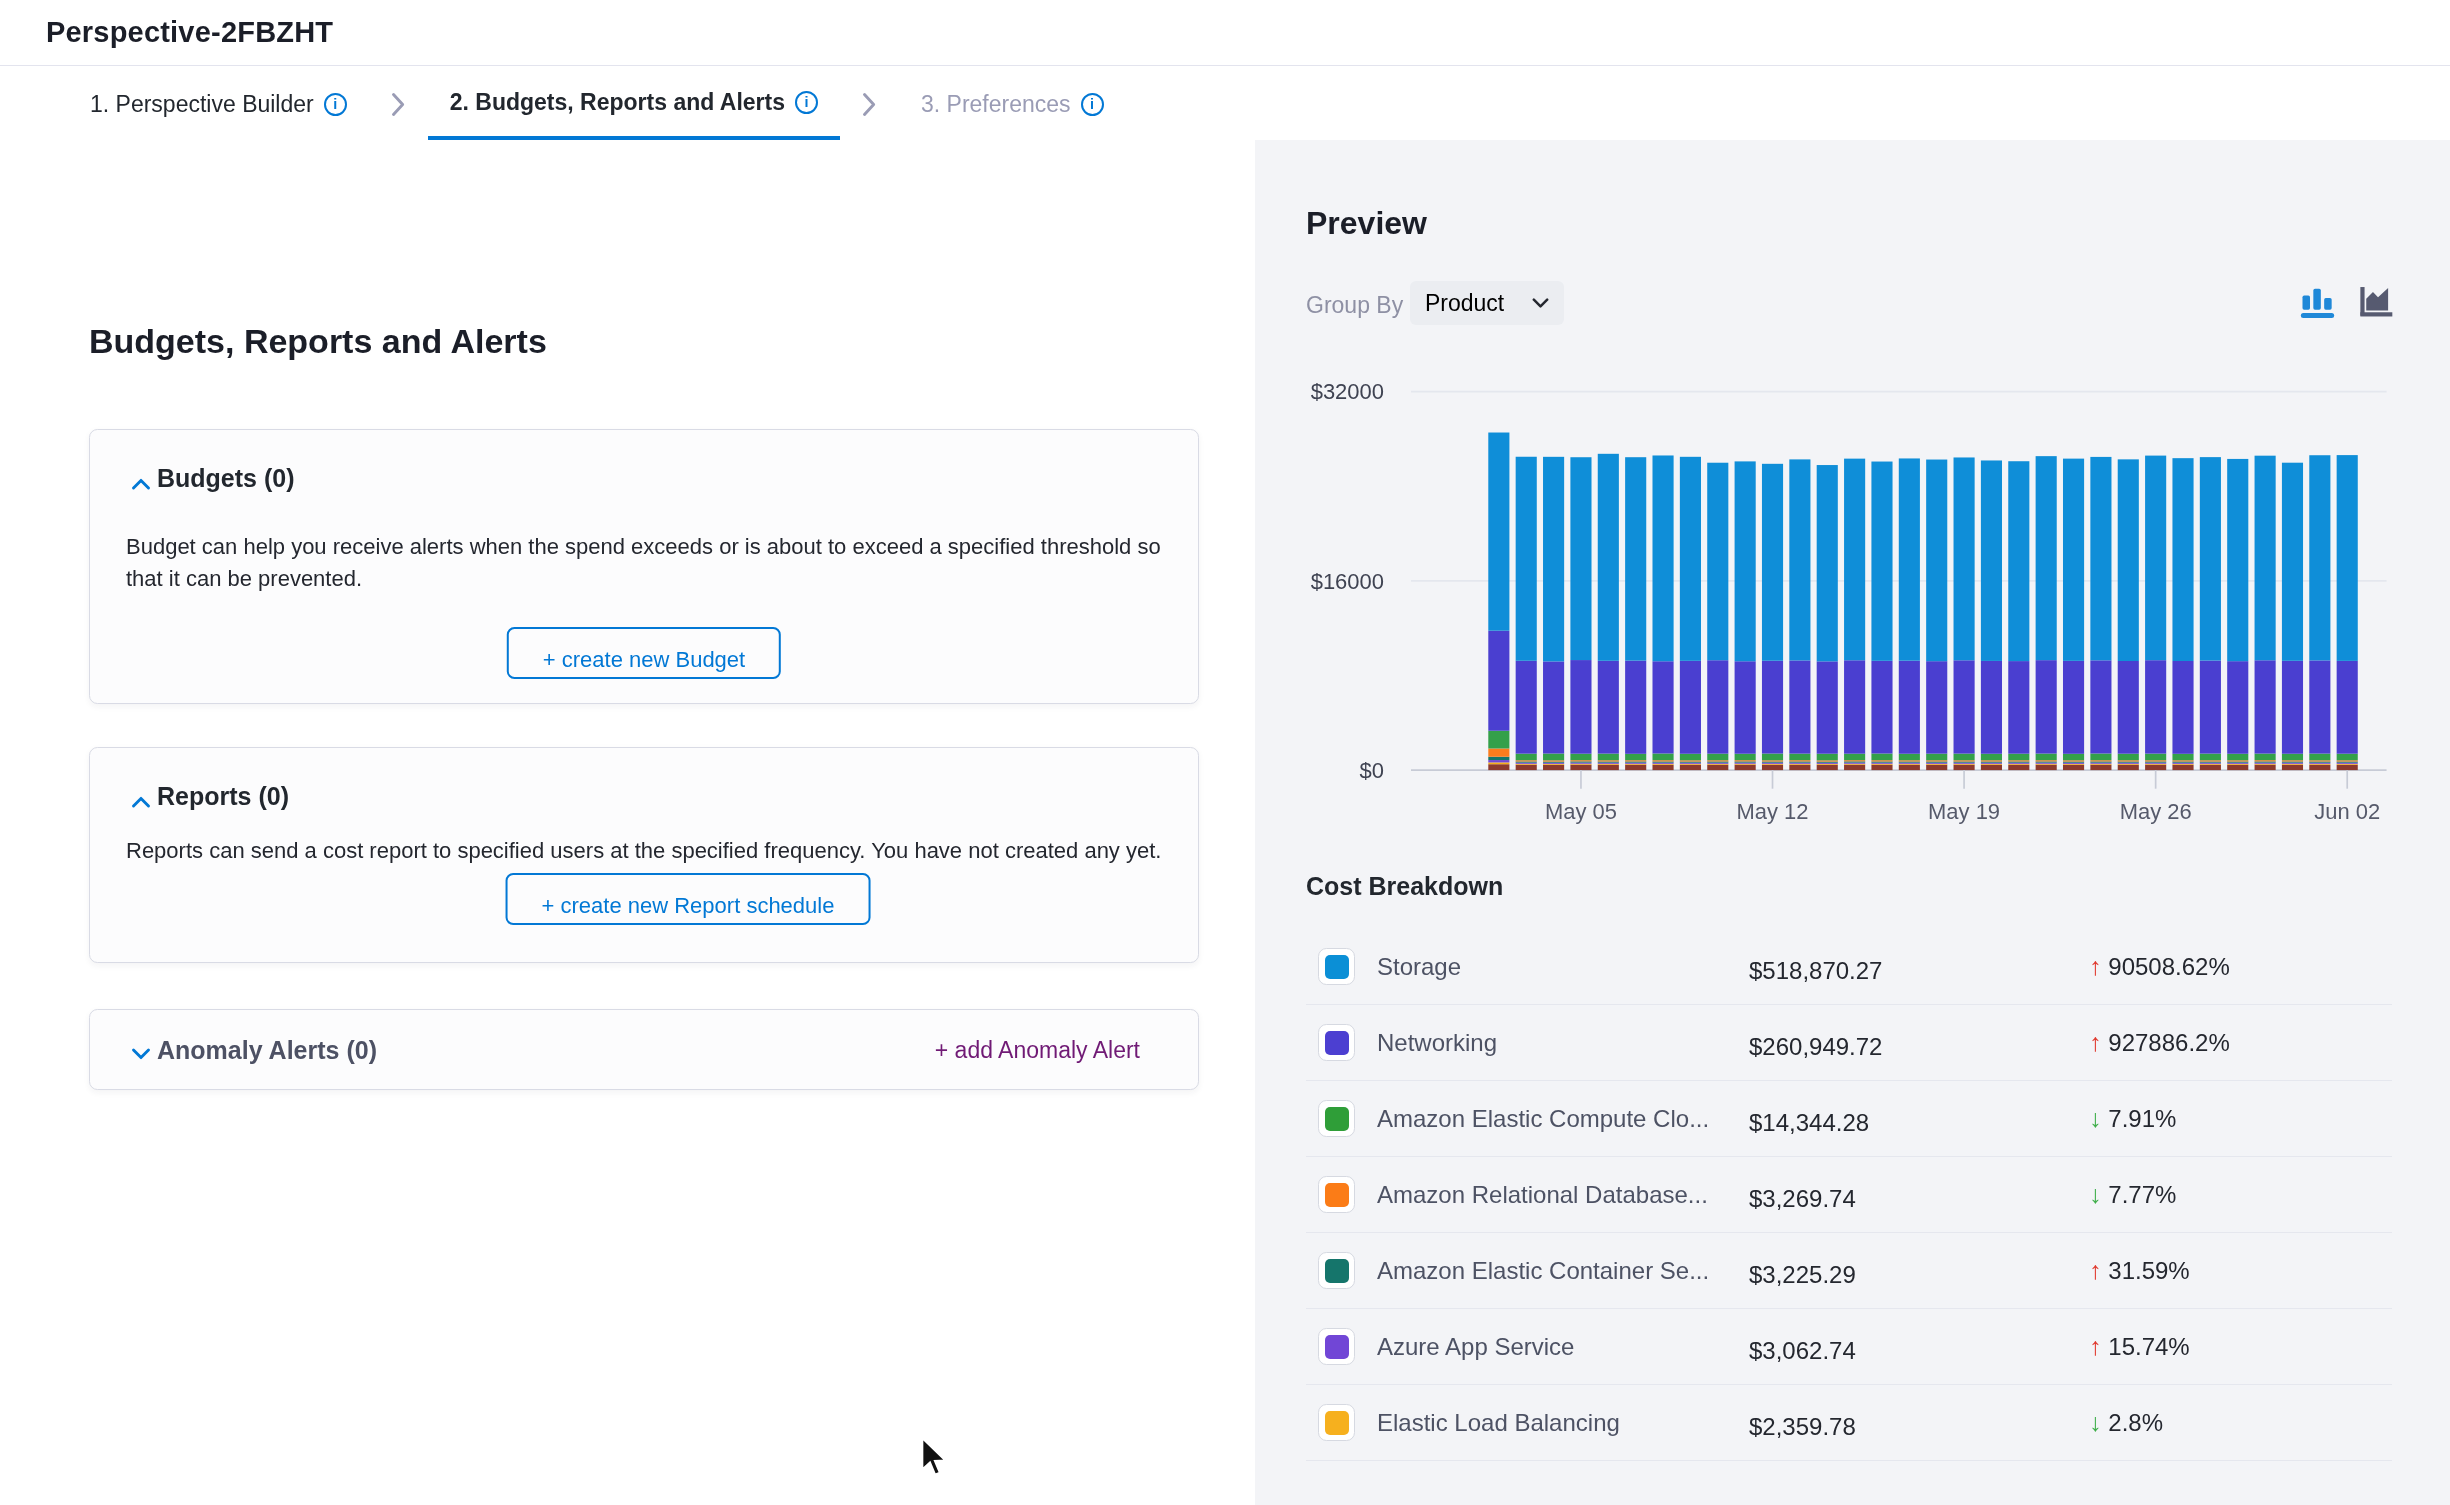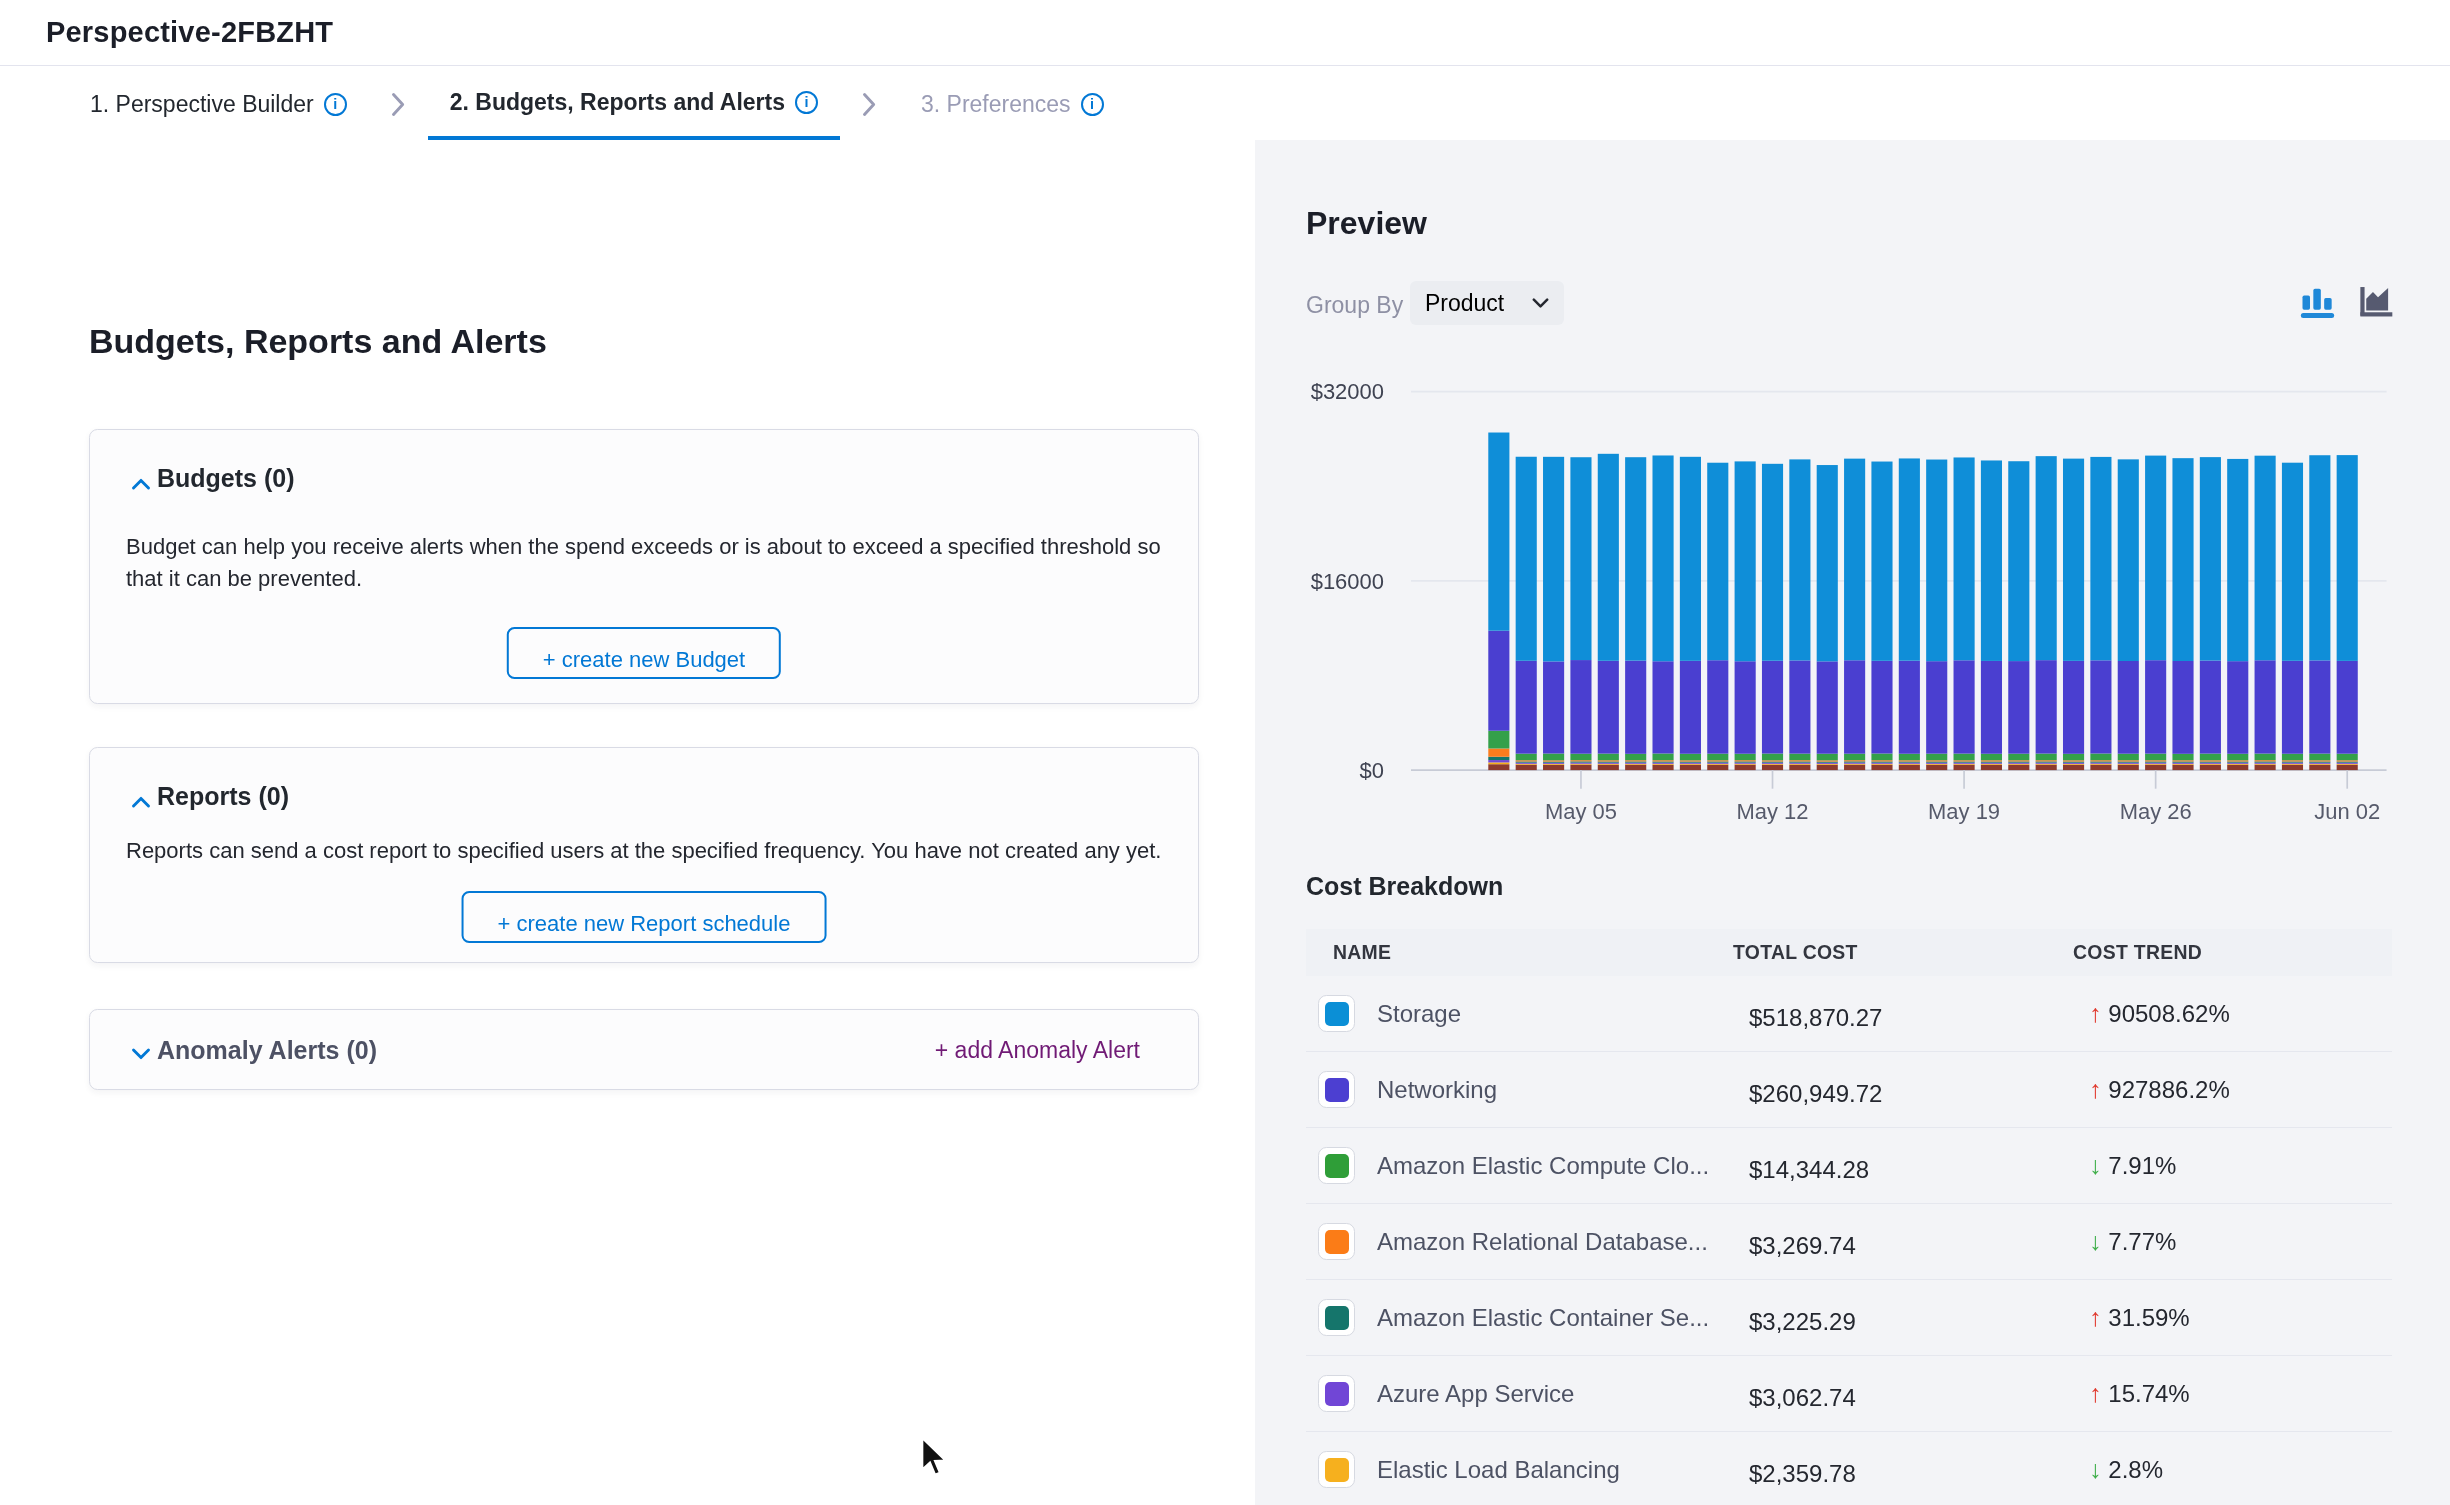--- a/index.html
+++ b/index.html
@@ -121,21 +121,21 @@
     <div class="card" style="top:607px;height:216px;">
       <div class="card-head">
         <span class="chev">
           <svg width="20" height="13.5" viewBox="0 0 24 16">
               <polyline points="3,13 12,4 21,13" fill="none" stroke="#0278d5" stroke-width="3.5" stroke-linecap="round" stroke-linejoin="round"></polyline>
             </svg>
         </span>
         <span class="card-title">Reports (0)</span>
       </div>
       <div class="card-desc" style="top:87px;white-space:nowrap;width:1065px;">Reports can send a cost report to specified users at the specified frequency. You have not created any yet.</div>
-      <button class="outline-btn" style="top:143px;">+ create new Report schedule</button>
+      <button class="outline-btn" style="top:125px;margin-left:44px;">+ create new Report schedule</button>
     </div>
 
     <div class="card" style="top:869px;height:81px;">
       <div class="card-head" style="top:50%;transform:translateY(-50%);">
         <span class="chev">
           <svg width="20" height="13.5" viewBox="0 0 24 16">
               <polyline points="3,3 12,12 21,3" fill="none" stroke="#0278d5" stroke-width="3.5" stroke-linecap="round" stroke-linejoin="round"></polyline>
             </svg>
         </span>
         <span class="anomaly-title">Anomaly Alerts (0)</span>
@@ -446,25 +446,20 @@
           <line x1="1031.6" y1="482" x2="1031.6" y2="504" stroke="#c7cbd6" stroke-width="2"></line>
           <text x="1031.6" y="540" text-anchor="middle" font-size="26" fill="#565a6b">May 26</text>
           <line x1="1258.4" y1="482" x2="1258.4" y2="504" stroke="#c7cbd6" stroke-width="2"></line>
           <text x="1258.4" y="540" text-anchor="middle" font-size="26" fill="#565a6b">Jun 02</text>
         </svg>
     </div>
 
     <div class="cb-title">Cost Breakdown</div>
 
     <div class="cb-table">
-      <div class="cb-header">
-        <div class="th th-name">NAME</div>
-        <div class="th th-cost">TOTAL COST</div>
-        <div class="th">COST TREND</div>
-      </div>
 
       <div class="cb-row">
         <div class="cell-name">
             <span class="swatch-ring">
               <span class="swatch" style="background: rgb(11, 143, 214);"></span>
             </span>
             <span class="row-name">Storage</span>
           </div>
         <div class="cell-cost">$518,870.27</div>
         <div class="cell-trend">

